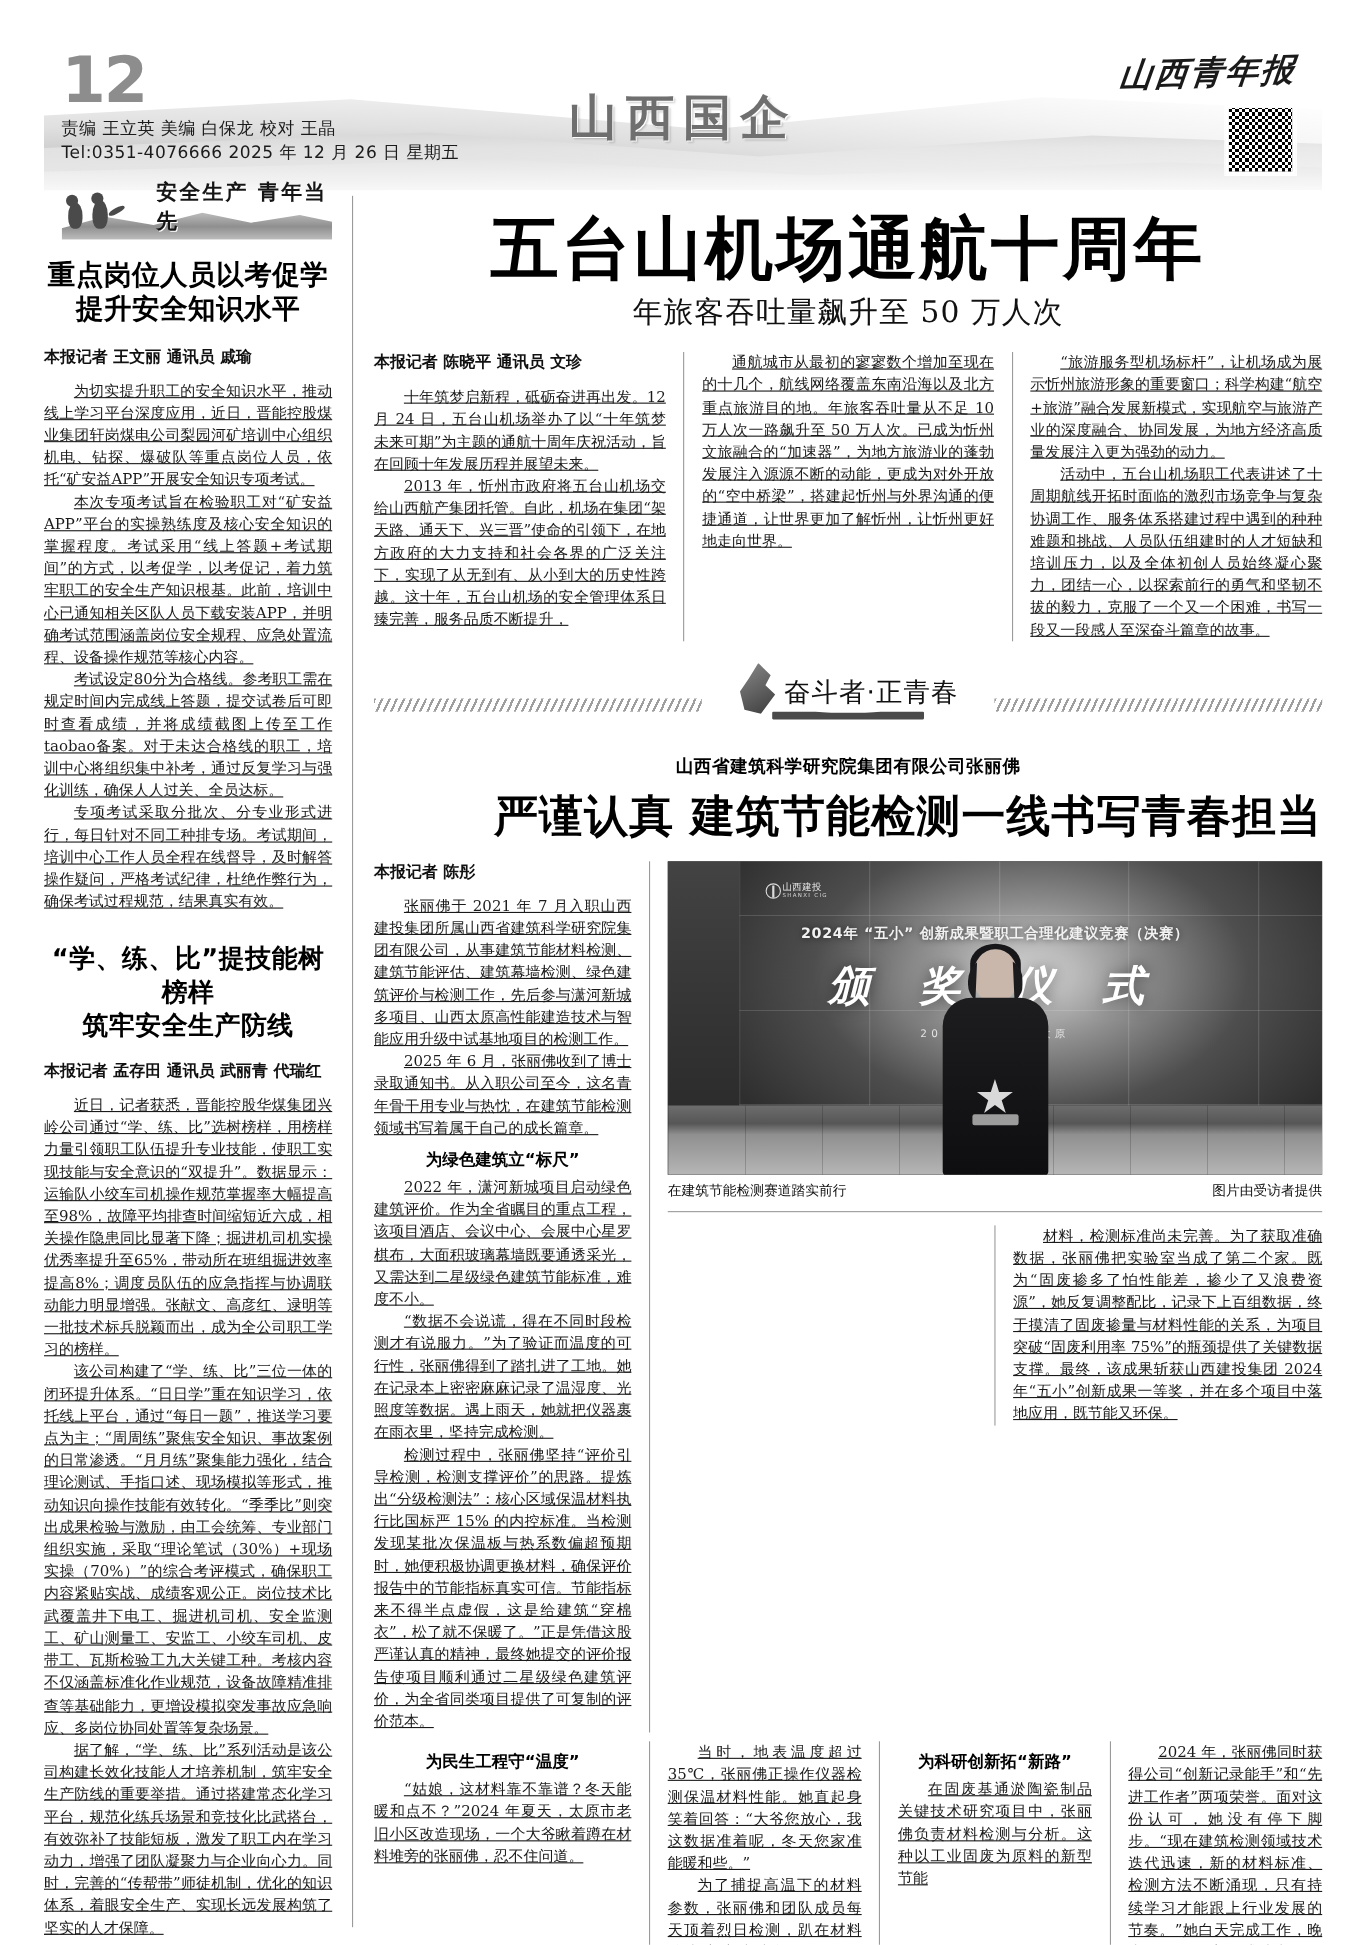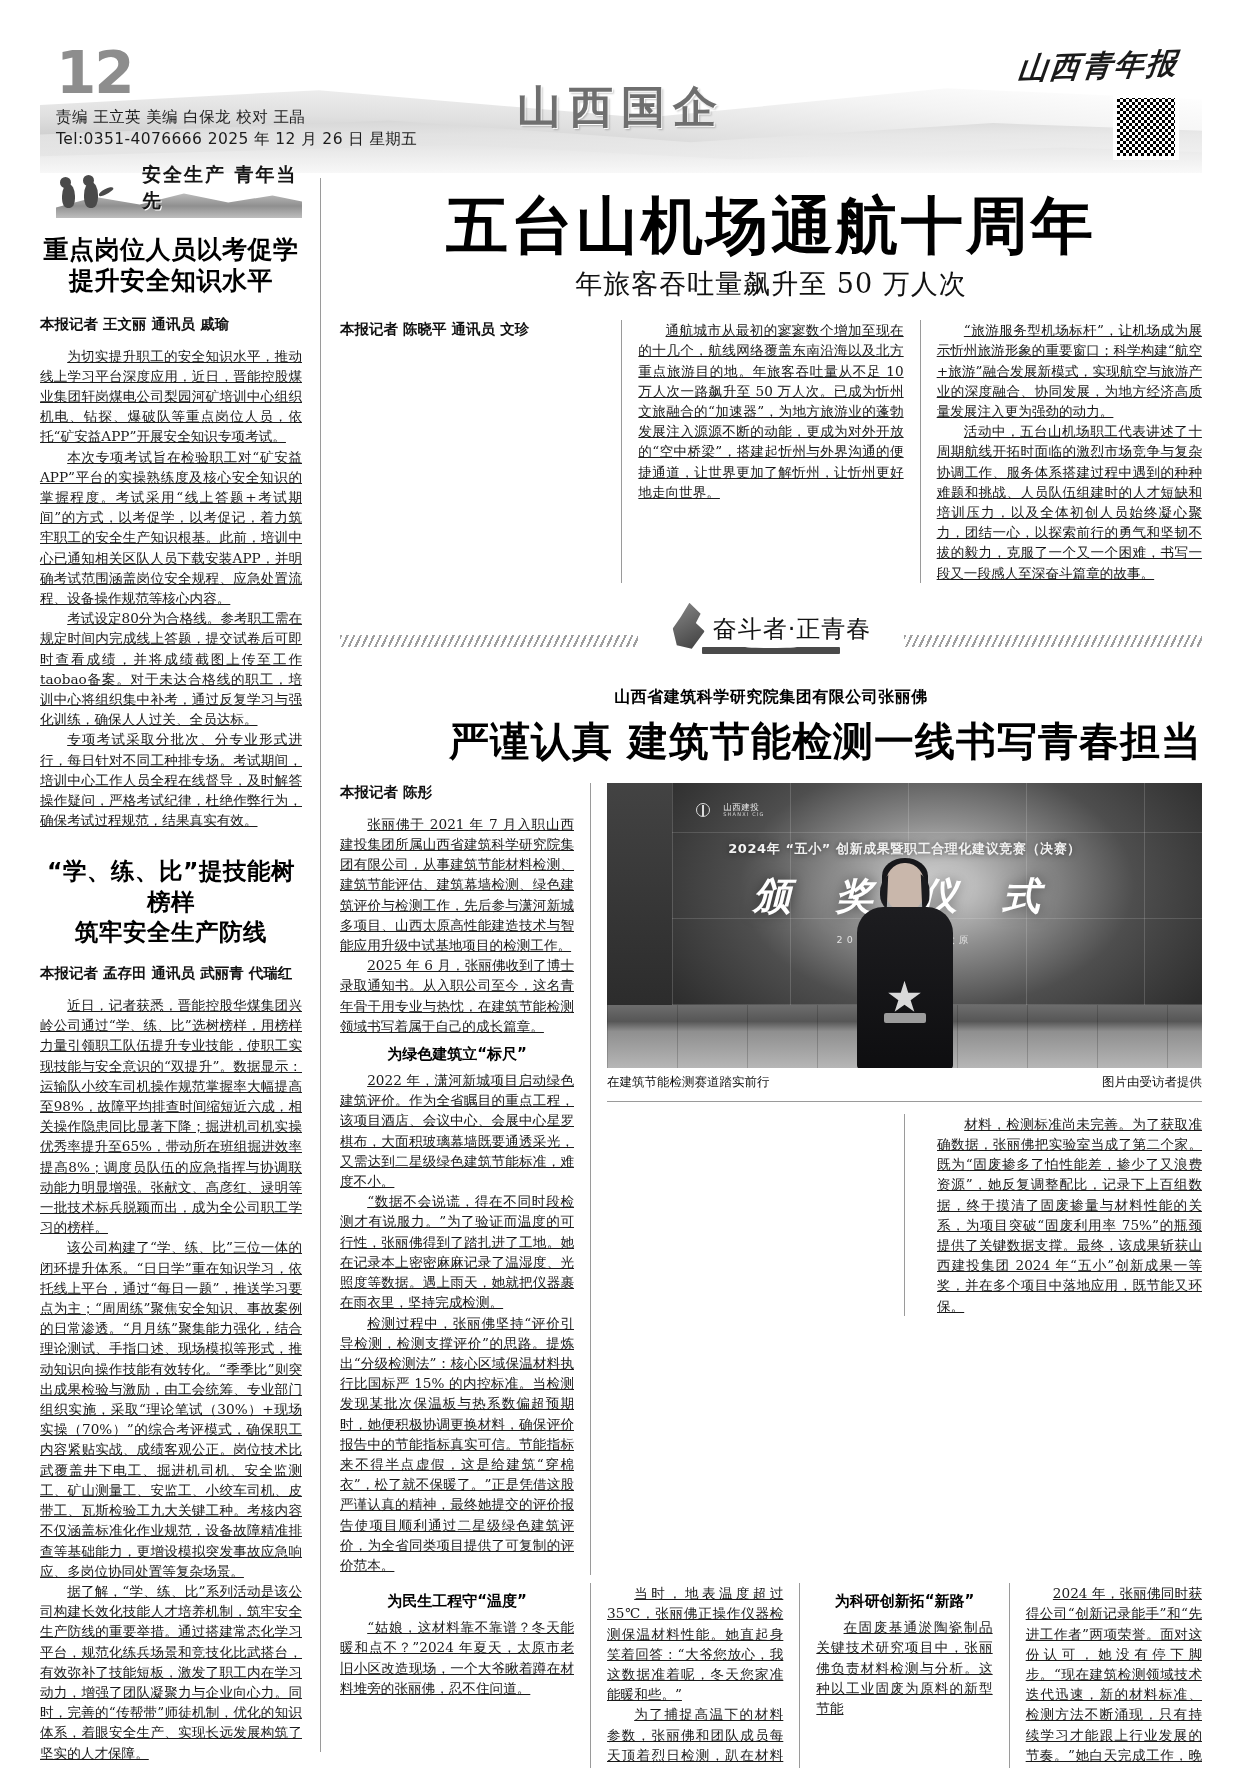--- a/index.html
+++ b/index.html
@@ -208,21 +208,21 @@
   .ph-floor {
     position:absolute; left:0; right:0; bottom:0; height:22%;
     background:linear-gradient(180deg,#6d6d6d 0%, #565656 26%, #8f8f8f 42%, #b6b6b6 100%);
   }
   .ph-floor::after{
     content:""; position:absolute; inset:0;
     background:repeating-linear-gradient(90deg, rgba(0,0,0,.18) 0 1px, transparent 1px 70px);
   }
   .ph-logo {
     position:absolute; left:15%; top:7%;
-    display:flex; align-items:center; gap:13px;
+    display:flex; align-items:center; gap:1px;
     color:#eaeaea;
   }
   .ph-logo-mark {
     width:14px;height:14px;border:1.6px solid #dcdcdc;border-radius:50%;
     position:relative;
   }
   .ph-logo-mark::after{content:"";position:absolute;left:5px;top:1px;width:2px;height:11px;background:#dcdcdc;}
   .ph-logo-txt{font-family:"DejaVu Sans",sans-serif;font-size:8.5px;line-height:1.05;letter-spacing:.5px;}
   .ph-logo-txt small{display:block;font-size:5px;letter-spacing:1.2px;opacity:.85;}
   .ph-banner-txt {
@@ -341,20 +341,24 @@
     </div>
 
     <div class="col" style="left:300px; right:0; top:0; width:862px;">
 
       <div class="hl-main">五台山机场通航十周年</div>
       <div class="hl-main-sub">年旅客吞吐量飙升至 50 万人次</div>
 
       <div class="colpair" style="gap:0;">
         <div style="padding-right:16px;">
           <div class="byline">本报记者 陈晓平 通讯员 文珍</div>
+          <div class="body-text">
+            <p>十年筑梦启新程，砥砺奋进再出发。12 月 24 日，五台山机场举办了以“十年筑梦 未来可期”为主题的通航十周年庆祝活动，旨在回顾十年发展历程并展望未来。</p>
+            <p>2013 年，忻州市政府将五台山机场交给山西航产集团托管。自此，机场在集团“架天路、通天下、兴三晋”使命的引领下，在地方政府的大力支持和社会各界的广泛关注下，实现了从无到有、从小到大的历史性跨越。这十年，五台山机场的安全管理体系日臻完善，服务品质不断提升，</p>
+          </div>
         </div>
         <div class="vdiv"></div>
         <div style="padding:0 16px;">
           <div class="body-text" style="margin-top:0;">
             <p>通航城市从最初的寥寥数个增加至现在的十几个，航线网络覆盖东南沿海以及北方重点旅游目的地。年旅客吞吐量从不足 10 万人次一路飙升至 50 万人次。已成为忻州文旅融合的“加速器”，为地方旅游业的蓬勃发展注入源源不断的动能，更成为对外开放的“空中桥梁”，搭建起忻州与外界沟通的便捷通道，让世界更加了解忻州，让忻州更好地走向世界。</p>
           </div>
         </div>
         <div class="vdiv"></div>
         <div style="padding-left:16px;">
           <div class="body-text">
@@ -425,21 +429,21 @@
               </div>
             </div>
             <div class="cap-row">
               <span>在建筑节能检测赛道踏实前行</span>
               <span>图片由受访者提供</span>
             </div>
           </div>
 
           <div class="hdiv" style="margin-top:10px;"></div>
 
-          <div class="colpair" style="gap:16px;">
+          <div class="colpair" style="gap:0;">
             <div style="padding-right:16px;">
               <div class="body-text">
                 <p></p>
               </div>
             </div>
             <div class="vdiv"></div>
             <div style="padding-left:16px;">
               <div class="body-text">
                 <p>材料，检测标准尚未完善。为了获取准确数据，张丽佛把实验室当成了第二个家。既为“固废掺多了怕性能差，掺少了又浪费资源”，她反复调整配比，记录下上百组数据，终于摸清了固废掺量与材料性能的关系，为项目突破“固废利用率 75%”的瓶颈提供了关键数据支撑。最终，该成果斩获山西建投集团 2024 年“五小”创新成果一等奖，并在多个项目中落地应用，既节能又环保。</p>
               </div>

